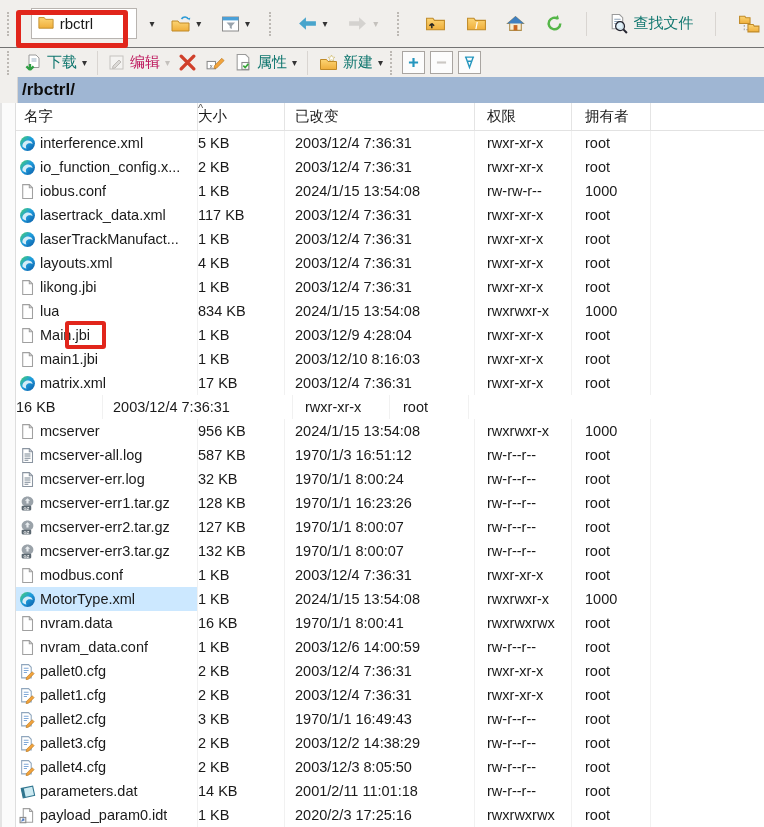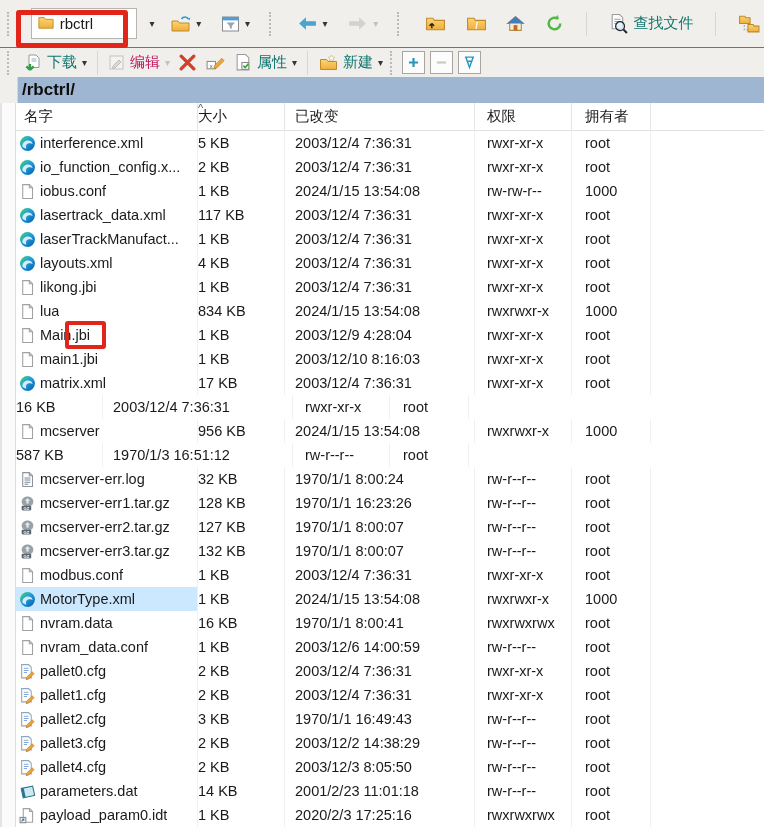--- a/index.html
+++ b/index.html
@@ -482,37 +482,49 @@
               </span>
               <span class="fname">mcserver</span>
             </div>
             <div class="cell c-size">956 KB</div>
             <div class="cell c-chg">2024/1/15 13:54:08</div>
             <div class="cell c-perm">rwxrwxr-x</div>
             <div class="cell c-own">1000</div>
             <div class="cell c-rest"></div>
           </div>
           <div class="row">
-            <div class="cell c-size">587 KB</div>
-            <div class="cell c-chg">1970/1/3 16:51:12</div>
-            <div class="cell c-perm">rw-r--r--</div>
-            <div class="cell c-own">root</div>
-            <div class="cell c-rest"></div>
-          </div>
-          <div class="row">
             <div class="cell c-name">
               <span class="ficon">
                 <svg viewBox="0 0 16 16">
                   <path d="M3.5 1.5h6.2l3 3v10H3.5z" fill="#fff" stroke="#8a94a0"></path>
                   <path d="M9.7 1.5v3h3" fill="none" stroke="#8a94a0"></path>
                   <g stroke="#7b8794">
                     <path d="M5.2 6.5h5.6M5.2 8.5h5.6M5.2 10.5h5.6M5.2 12.5h3.6"></path>
                   </g>
                 </svg>
               </span>
+              <span class="fname">mcserver-all.log</span>
+            </div>
+            <div class="cell c-size">587 KB</div>
+            <div class="cell c-chg">1970/1/3 16:51:12</div>
+            <div class="cell c-perm">rw-r--r--</div>
+            <div class="cell c-own">root</div>
+            <div class="cell c-rest"></div>
+          </div>
+          <div class="row">
+            <div class="cell c-name">
+              <span class="ficon">
+                <svg viewBox="0 0 16 16">
+                  <path d="M3.5 1.5h6.2l3 3v10H3.5z" fill="#fff" stroke="#8a94a0"></path>
+                  <path d="M9.7 1.5v3h3" fill="none" stroke="#8a94a0"></path>
+                  <g stroke="#7b8794">
+                    <path d="M5.2 6.5h5.6M5.2 8.5h5.6M5.2 10.5h5.6M5.2 12.5h3.6"></path>
+                  </g>
+                </svg>
+              </span>
               <span class="fname">mcserver-err.log</span>
             </div>
             <div class="cell c-size">32 KB</div>
             <div class="cell c-chg">1970/1/1 8:00:24</div>
             <div class="cell c-perm">rw-r--r--</div>
             <div class="cell c-own">root</div>
             <div class="cell c-rest"></div>
           </div>
           <div class="row">
             <div class="cell c-name">
@@ -733,21 +745,21 @@
                 <svg viewBox="0 0 16 16">
                   <g transform="rotate(-12 8 8)">
                     <rect x="2.8" y="4" width="11" height="9" fill="#cdeaf2" stroke="#2e748e"></rect>
                     <rect x="2.8" y="4" width="2.4" height="9" fill="#2e748e"></rect>
                   </g>
                 </svg>
               </span>
               <span class="fname">parameters.dat</span>
             </div>
             <div class="cell c-size">14 KB</div>
-            <div class="cell c-chg">2001/2/23 11:01:18</div>
+            <div class="cell c-chg">2001/2/11 11:01:18</div>
             <div class="cell c-perm">rw-r--r--</div>
             <div class="cell c-own">root</div>
             <div class="cell c-rest"></div>
           </div>
           <div class="row">
             <div class="cell c-name">
               <span class="ficon">
                 <svg viewBox="0 0 16 16">
                   <path d="M4 1.5h6l2.8 2.8v10H4z" fill="#fff" stroke="#a0a0a0"></path>
                   <path d="M10 1.5v2.8h2.8" fill="none" stroke="#a0a0a0"></path>

